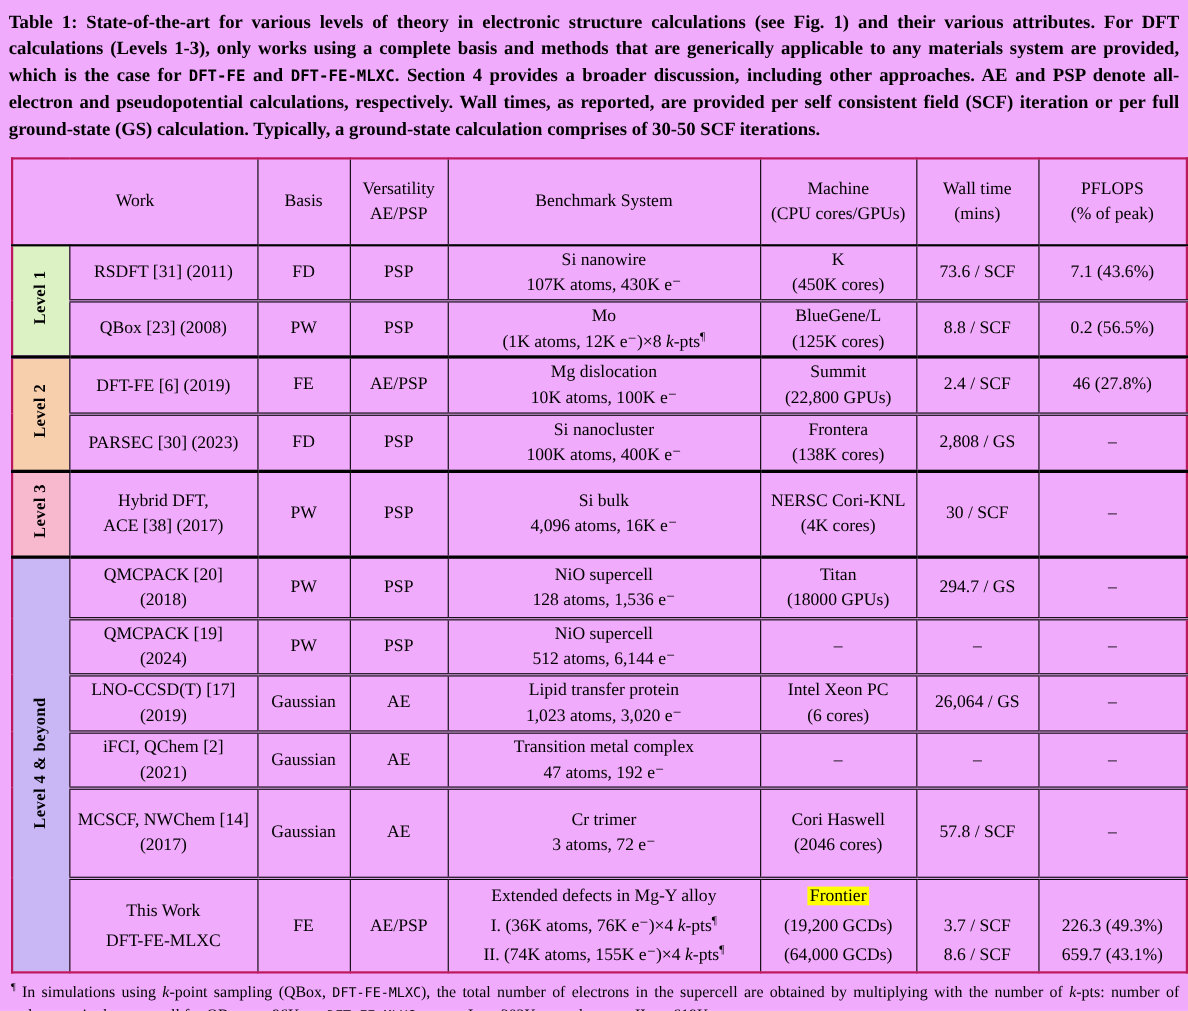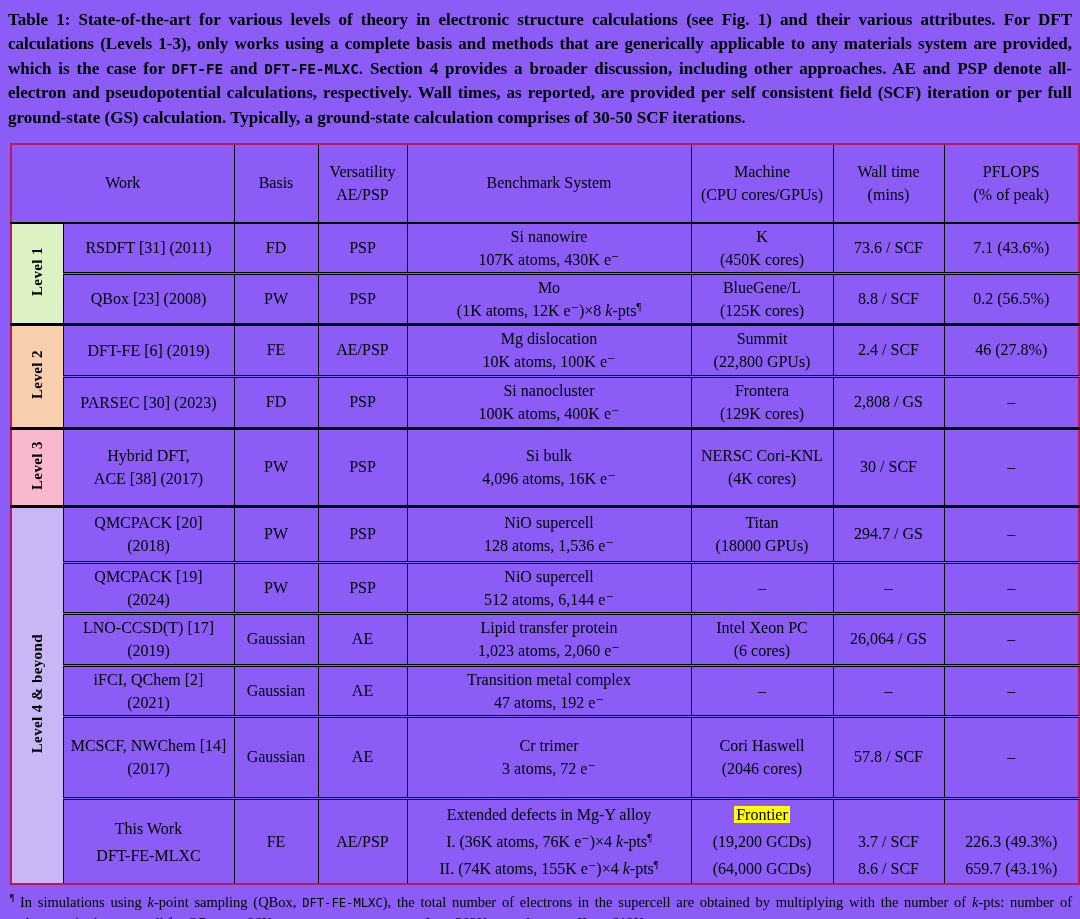--- a/index.html
+++ b/index.html
@@ -1,16 +1,16 @@
 <!DOCTYPE html>
 <html><head>
 <meta charset="utf-8">
 <style>
   html,body{margin:0;padding:0;background:#fff;}
-  .page{position:relative;width:1080px;height:919px;background:#8b5cf6;overflow:hidden;
+  .page{position:relative;width:1080px;height:919px;background:#f0abfc;overflow:hidden;
         font-family:"Liberation Serif","DejaVu Serif",serif;color:#000;}
   .caption{margin:8px 8px 13px 8px;font-weight:bold;font-size:17px;line-height:1.435;
            text-align:justify;}
   .mono{font-family:"DejaVu Sans Mono","Liberation Mono",monospace;font-size:0.84em;}
   .it{font-style:italic;}
   .b{font-weight:normal;}
   .sup{vertical-align:super;font-size:0.65em;line-height:0;}
   .hl{padding:0 2px;}
   table.tbl{border-collapse:collapse;table-layout:fixed;margin-left:10px;width:1068px;
             border:2px solid #be185d;}
@@ -132,21 +132,21 @@
             <div class="ln">PARSEC [30] (2023)</div>
           </td>
       <td>FD</td>
       <td>PSP</td>
       <td>
         <div class="ln"><span>Si nanocluster</span></div>
         <div class="ln"><span>100K atoms, 400K e⁻</span></div>
       </td>
       <td>
         <div class="ln"><span>Frontera</span></div>
-        <div class="ln"><span>(129K cores)</span></div>
+        <div class="ln"><span>(138K cores)</span></div>
       </td>
       <td>2,808 / GS</td>
       <td>–</td>
     </tr>
 
     <tr class="gb" style="height:78px">
       <th class="lvl" style="background: rgb(248, 185, 207);">
         <span class="vtext">Level 3</span>
       </th>
       <td>
@@ -207,21 +207,21 @@
     </tr>
     <tr class="ds" style="height:52px">
       <td>
         <div class="ln">LNO-CCSD(T) [17]</div>
         <div class="ln">(2019)</div>
       </td>
       <td>Gaussian</td>
       <td>AE</td>
       <td>
         <div class="ln"><span>Lipid transfer protein</span></div>
-        <div class="ln"><span>1,023 atoms, 2,060 e⁻</span></div>
+        <div class="ln"><span>1,023 atoms, 3,020 e⁻</span></div>
       </td>
       <td>
         <div class="ln"><span>Intel Xeon PC</span></div>
         <div class="ln"><span>(6 cores)</span></div>
       </td>
       <td>26,064 / GS</td>
       <td>–</td>
     </tr>
     <tr class="ds" style="height:48px">
       <td>

